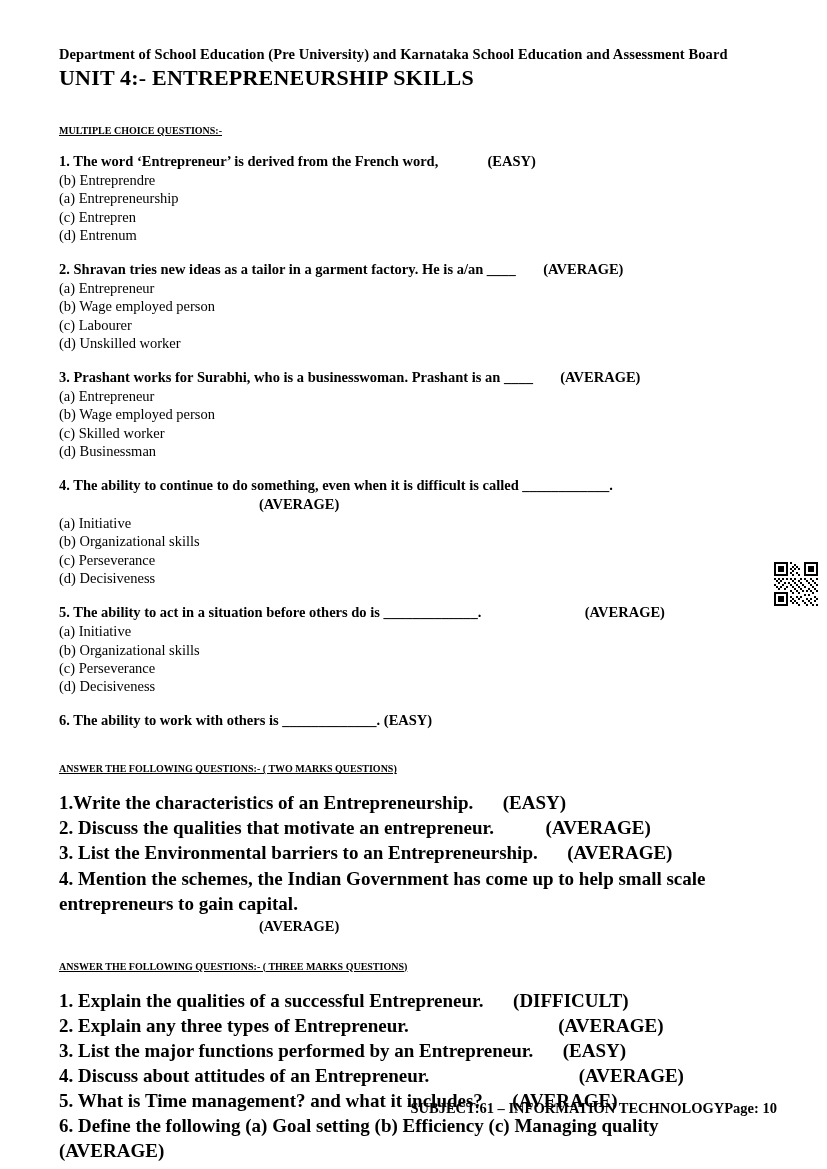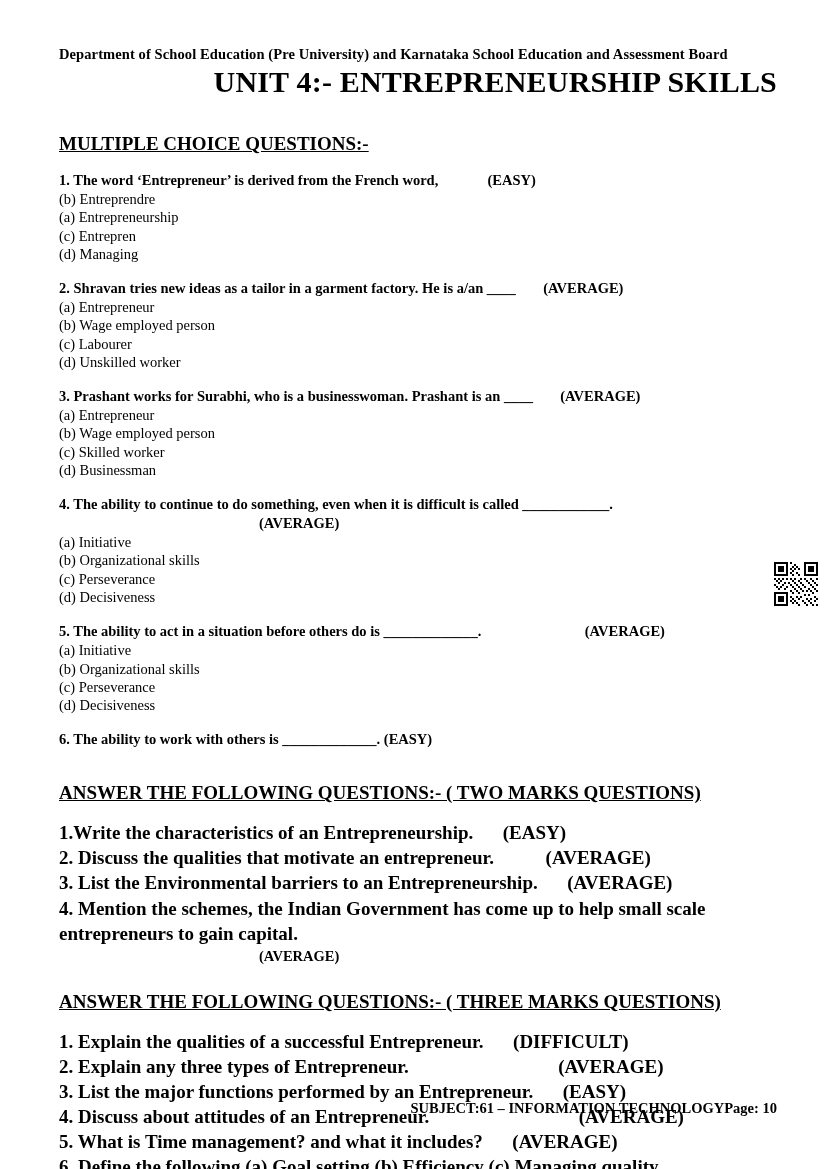--- a/index.html
+++ b/index.html
@@ -29,28 +29,28 @@
     width: 718px;
   }
   .dept-line {
     font-weight: bold;
     font-size: 14.5px;
     letter-spacing: 0.1px;
     white-space: nowrap;
   }
   .unit-title {
     font-weight: bold;
-    font-size: 30px;
-    text-align: right;
+    font-size: 22px;
+    text-align: left;
     margin-top: 2px;
     letter-spacing: 0.2px;
   }
   .section-head {
     font-weight: bold;
-    font-size: 19px;
+    font-size: 10px;
     text-decoration: underline;
     margin-top: 34px;
   }
   .section-head.tight {
     margin-top: 26px;
   }
   .q-block {
     margin-top: 17px;
   }
   .q-text {
@@ -123,21 +123,21 @@
       <div class="q-text">
         <span>1.</span>
         <span>The word ‘Entrepreneur’ is derived from the French word,</span>
         <span class="gap-sm"></span>
         <span class="diff">(EASY)</span>
       </div>
       <div class="opts">
         <div class="opt">(b) Entreprendre</div>
         <div class="opt">(a) Entrepreneurship</div>
         <div class="opt">(c) Entrepren</div>
-        <div class="opt">(d) Managing</div>
+        <div class="opt">(d) Entrenum</div>
       </div>
     </div>
 
     <div class="q-block">
       <div class="q-text">
         <span>2.</span>
         <span>Shravan tries new ideas as a tailor in a garment factory. He is a/an ____</span>
         <span class="gap-md"></span>
         <span class="diff">(AVERAGE)</span>
       </div>

